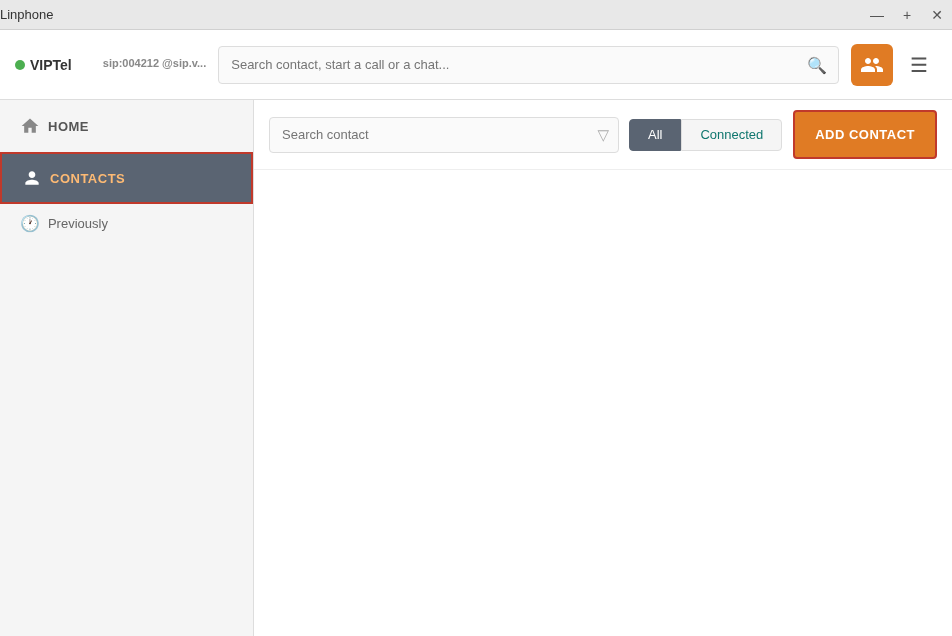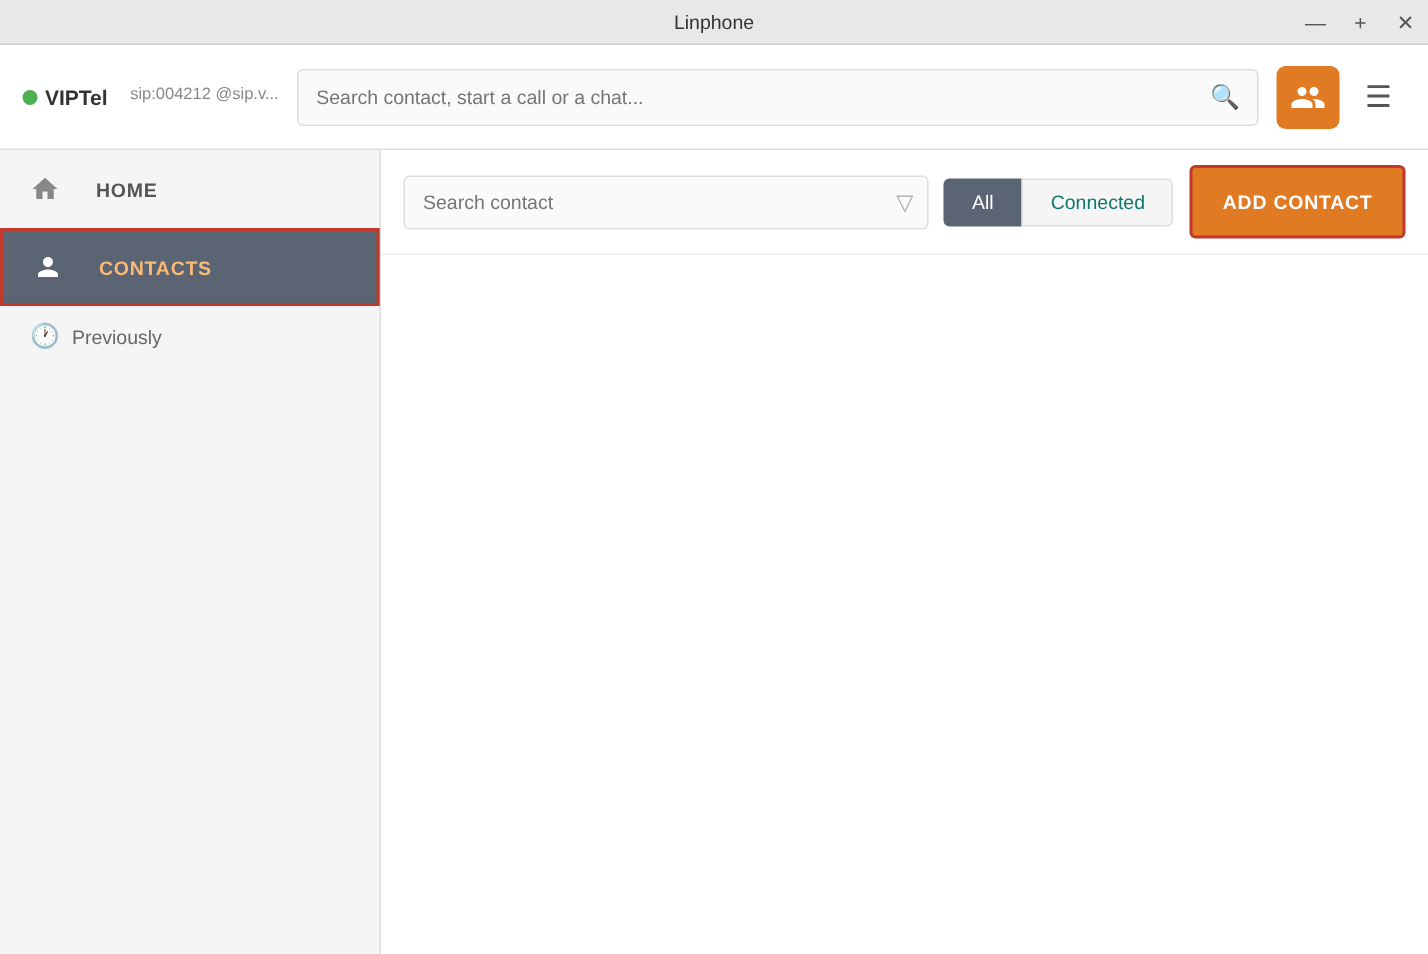--- a/index.html
+++ b/index.html
@@ -12,21 +12,21 @@
       display: flex;
       flex-direction: column;
     }
 
     
     .title-bar {
       height: 30px;
       background: #e8e8e8;
       display: flex;
       align-items: center;
-      justify-content: center;
+      justify-content: flex-start;
       position: relative;
       border-bottom: 1px solid #d0d0d0;
     }
     .title-bar-title {
       font-size: 13px;
       color: #333;
     }
     .title-bar-controls {
       position: absolute;
       right: 0;
@@ -73,21 +73,22 @@
     .status-dot {
       width: 10px;
       height: 10px;
       border-radius: 50%;
       background: #4caf50;
       display: inline-block;
     }
     .user-sip {
       font-size: 11px;
       color: #888;
-      margin-left: 15px;
+      margin-left: 31px;
+      font-weight: bold;
     }
     .header-search {
       flex: 1;
       position: relative;
     }
     .header-search input {
       width: 100%;
       height: 38px;
       border: 1px solid #ddd;
       border-radius: 4px;
@@ -143,21 +144,21 @@
     .sidebar {
       width: 254px;
       background: #f5f5f5;
       display: flex;
       flex-direction: column;
       border-right: 1px solid #ddd;
     }
     .sidebar-item {
       display: flex;
       align-items: center;
-      gap: 24px;
+      gap: 8px;
       padding: 0 20px;
       height: 52px;
       cursor: pointer;
       color: #555;
       font-size: 14px;
       font-weight: 500;
     }
     .sidebar-item.active {
       background: #5a6472;
       color: #fdba74;

